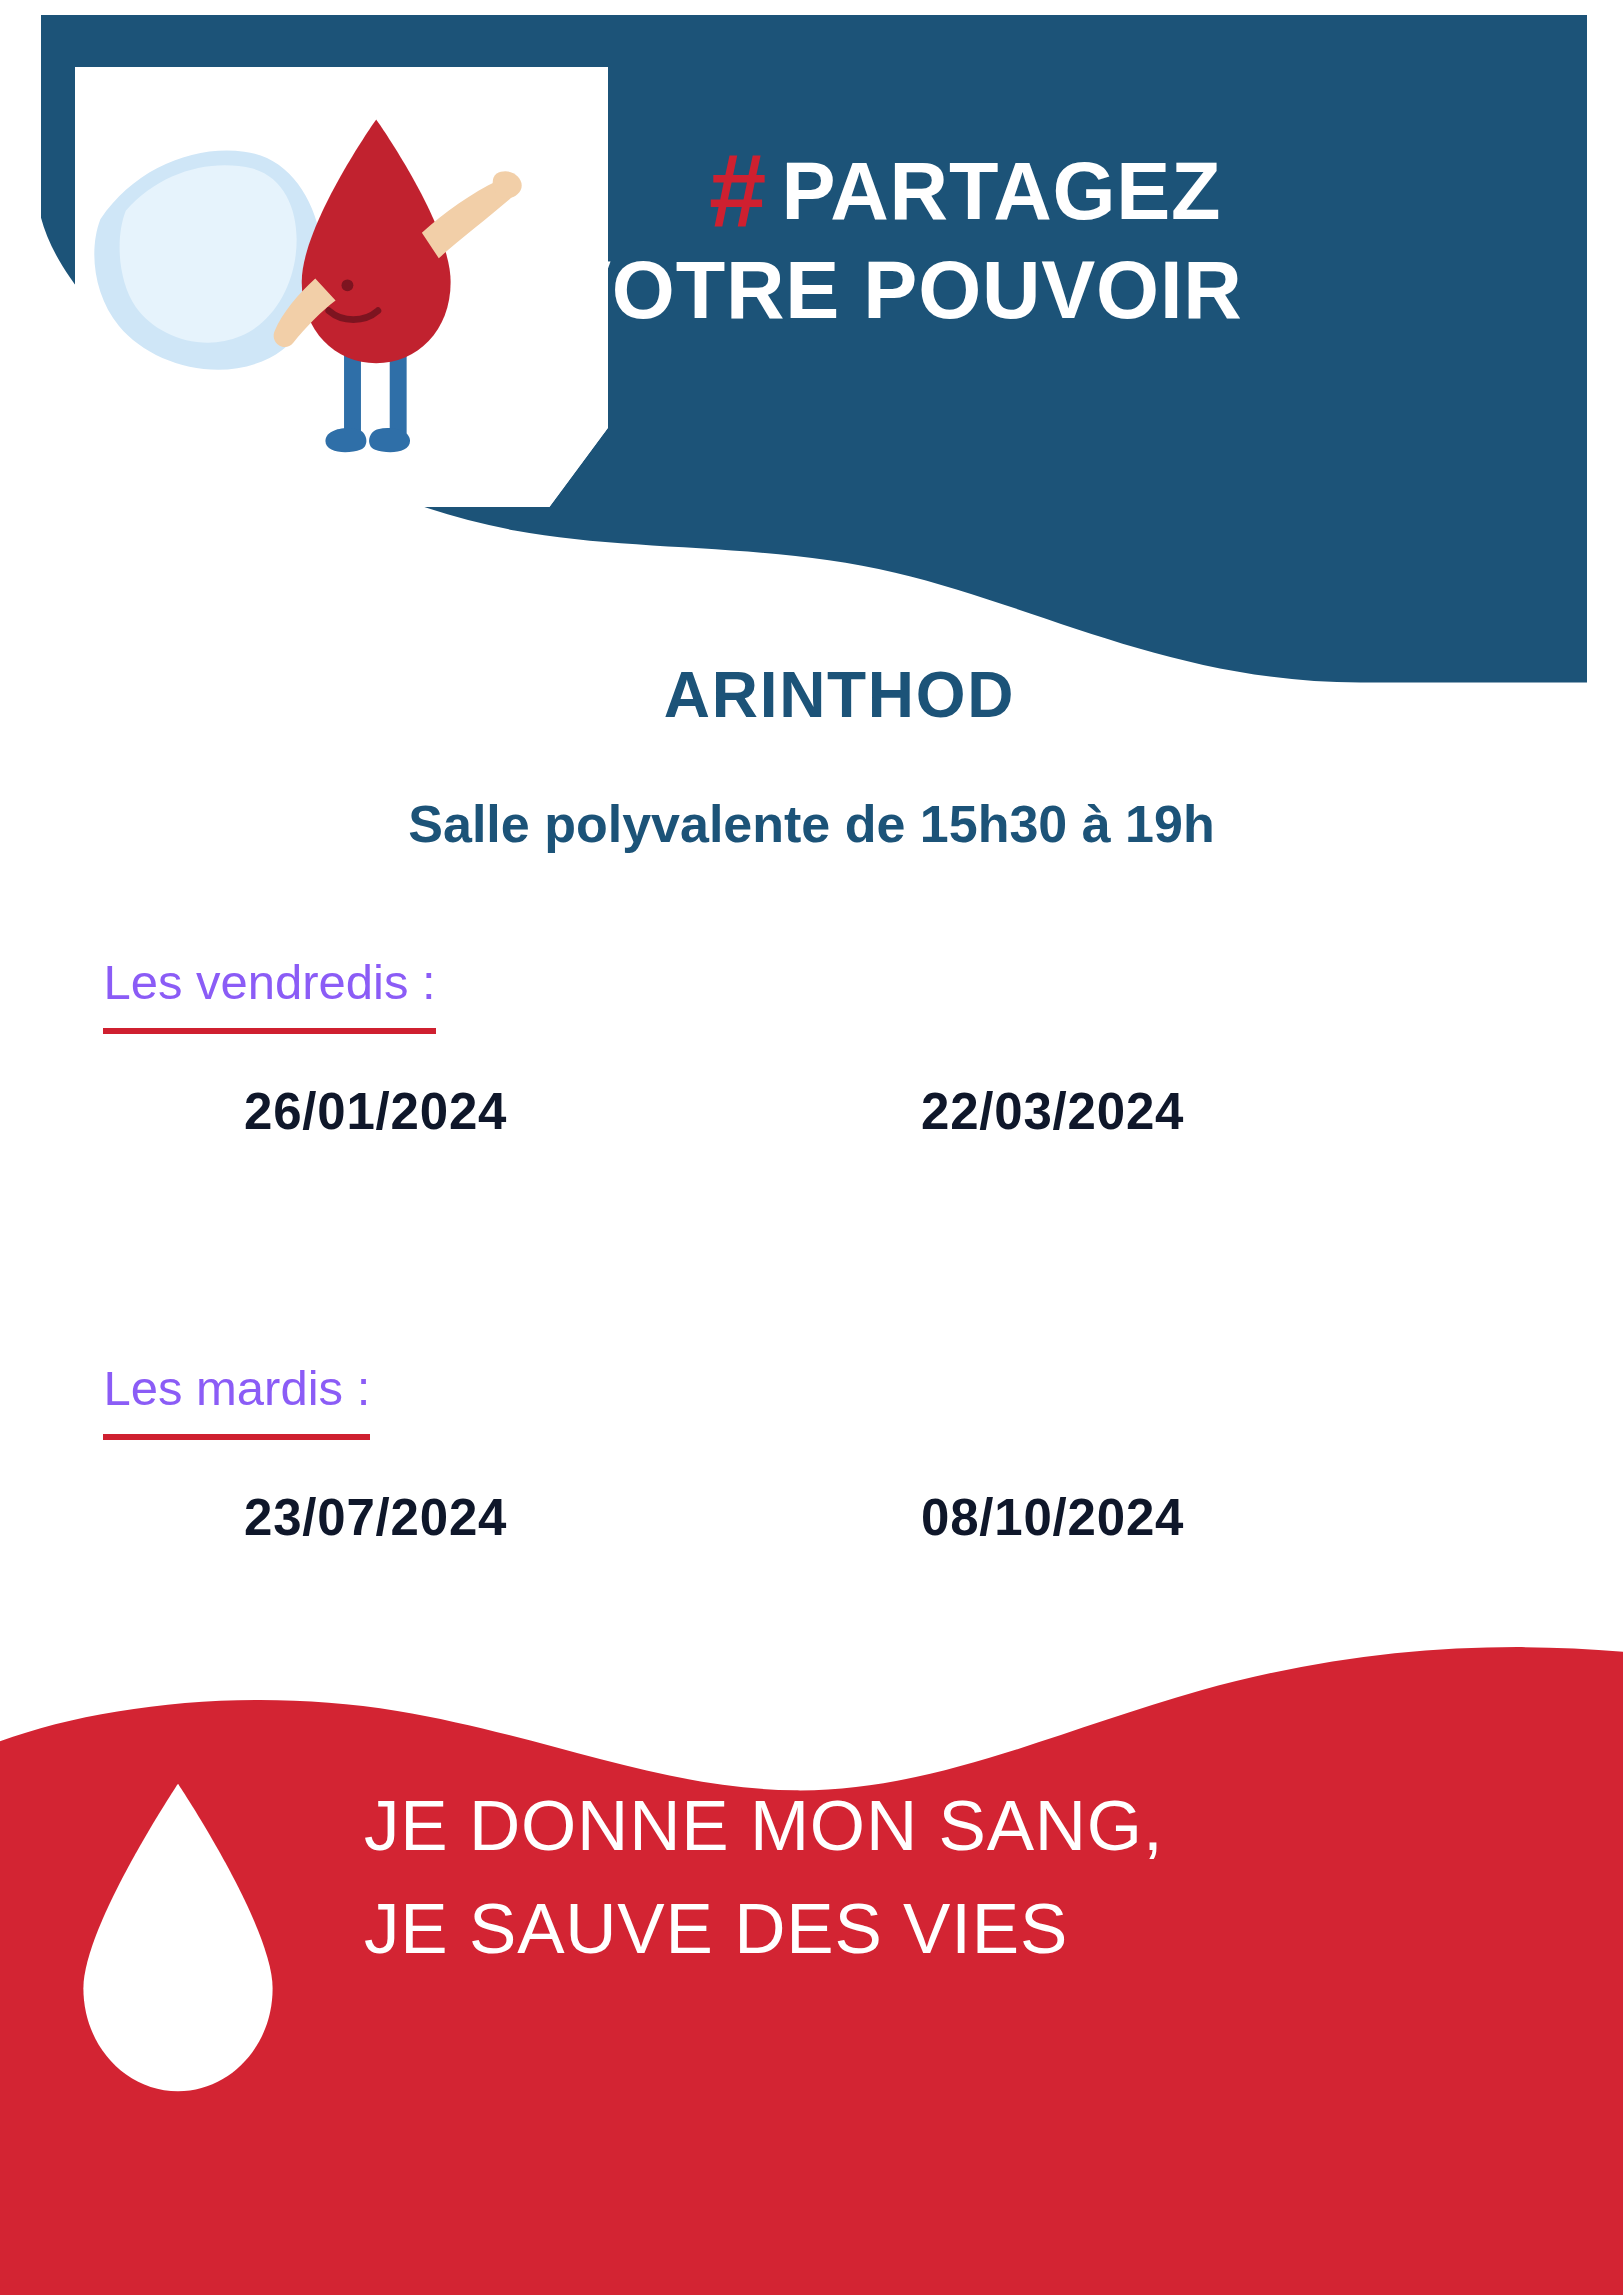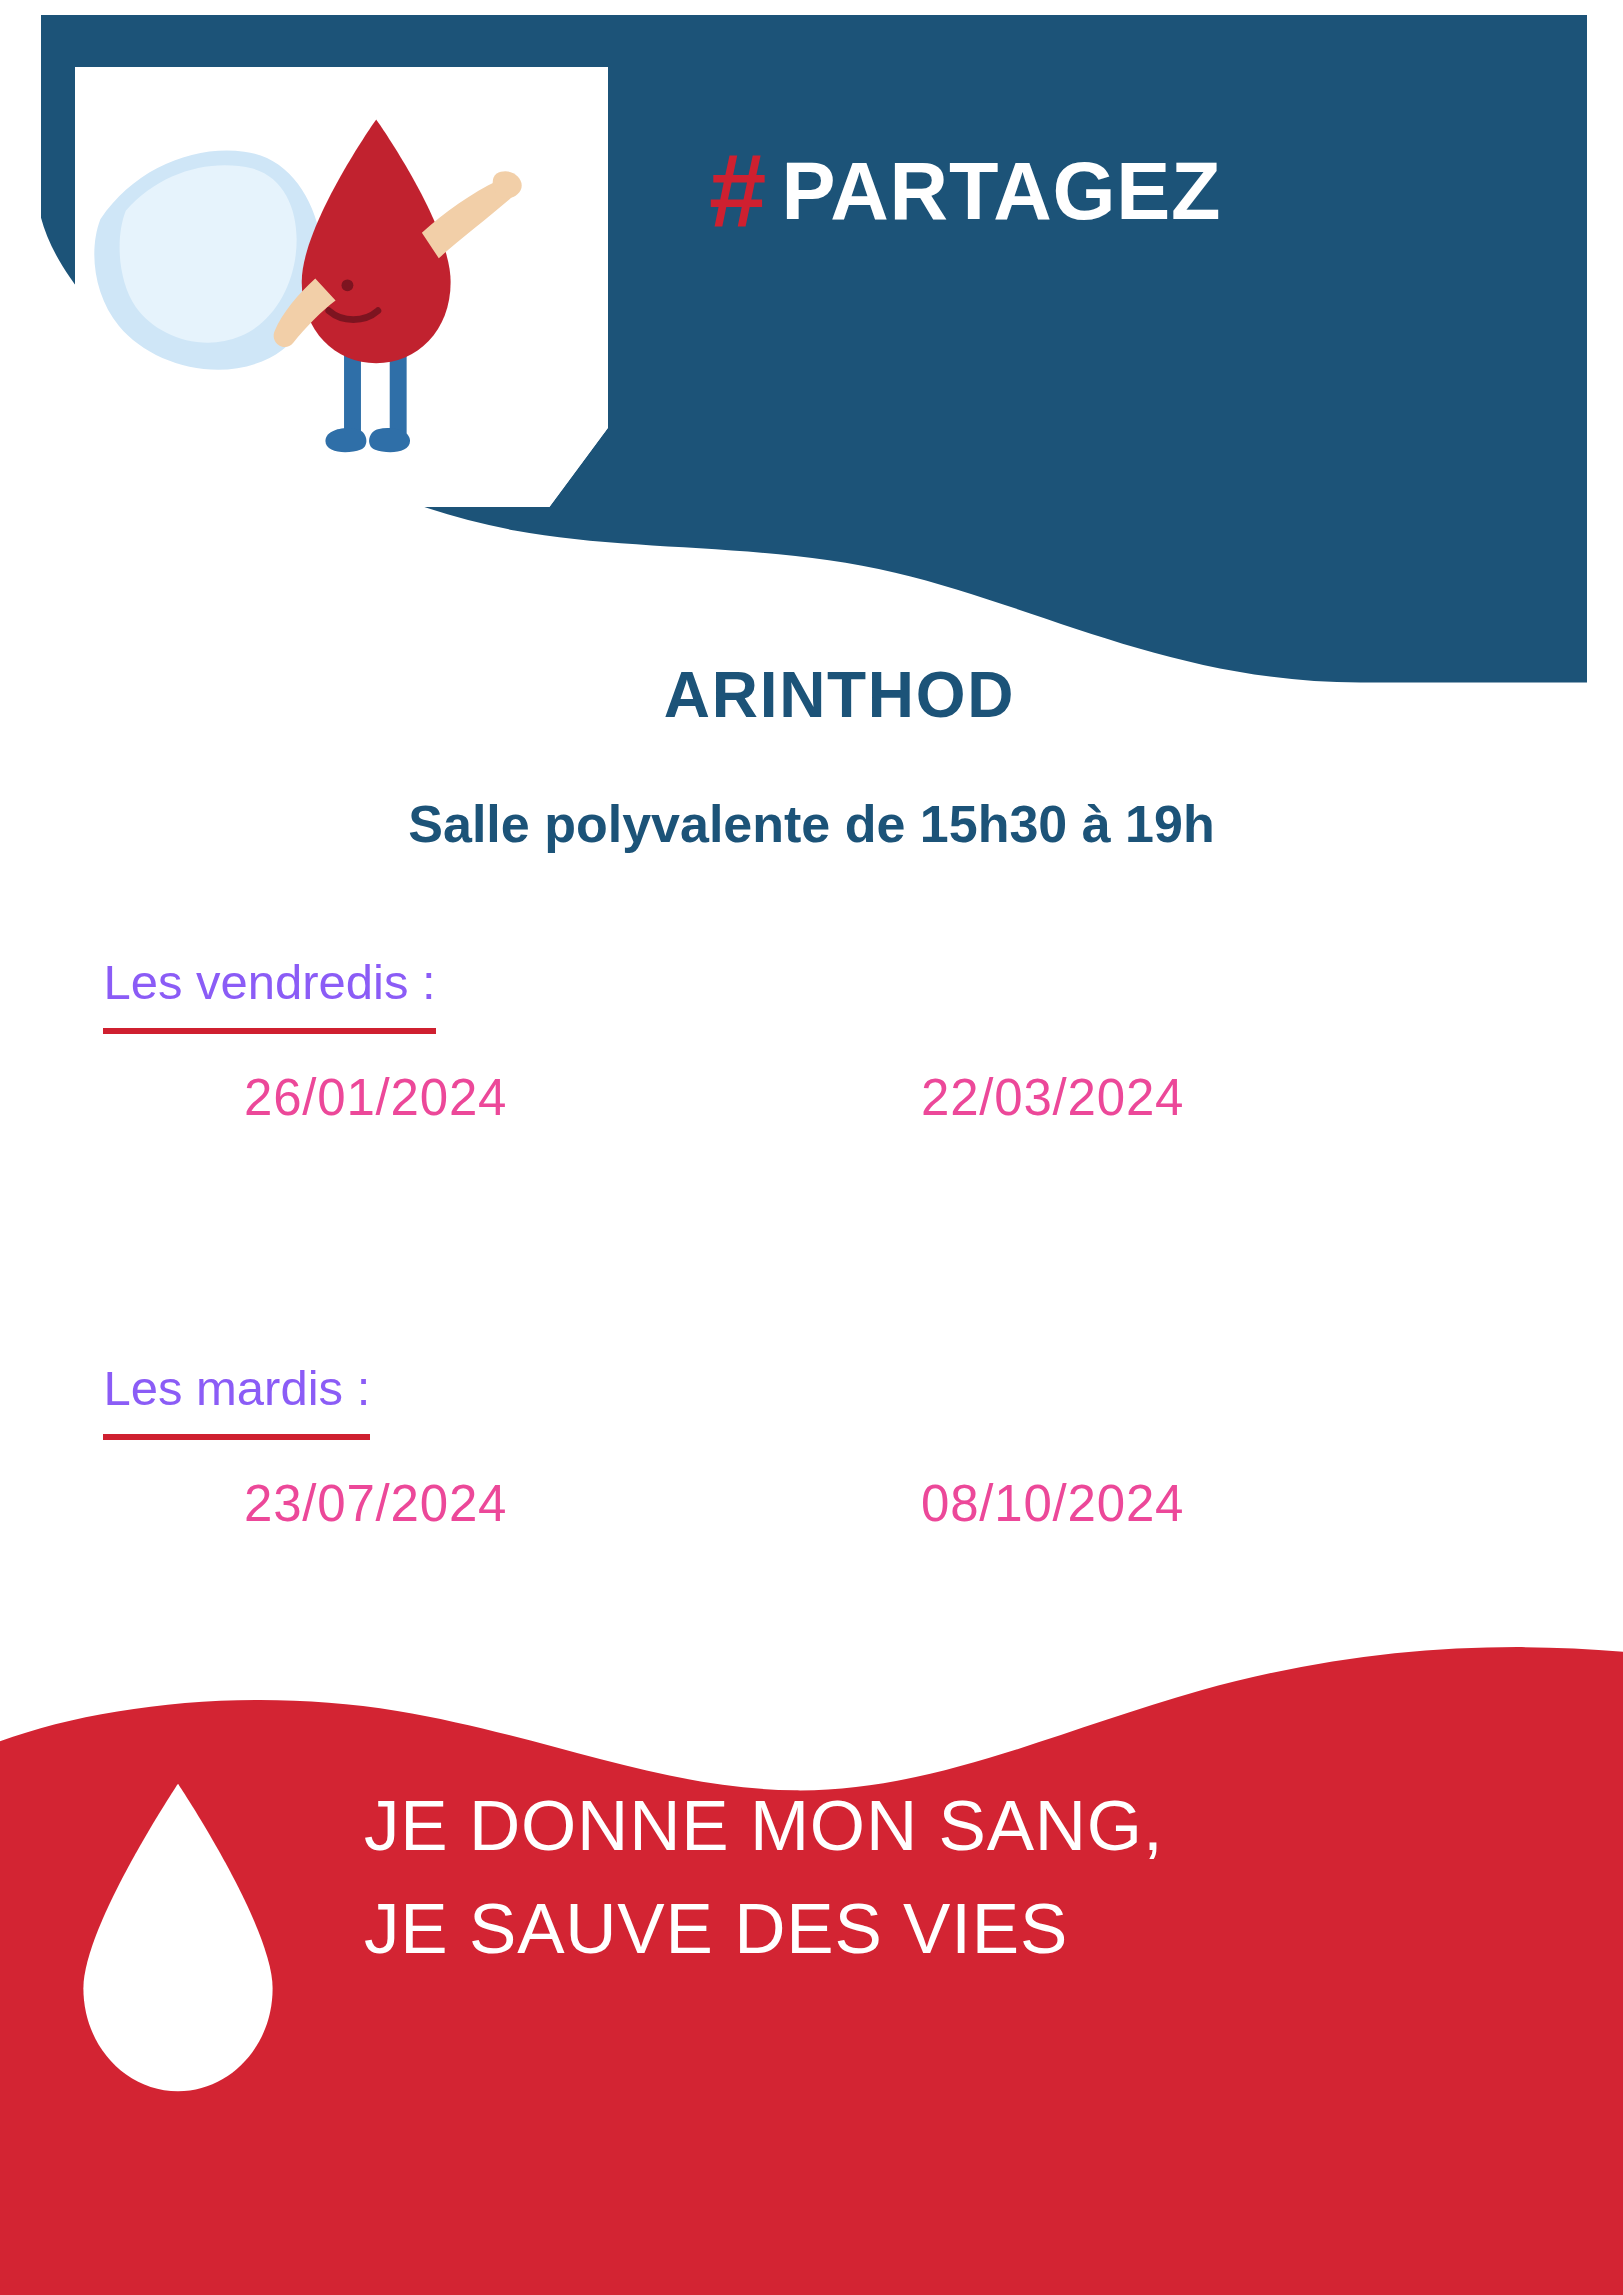--- a/index.html
+++ b/index.html
@@ -110,24 +110,24 @@
   .group-title {
     display: inline-block;
     color: #8b5cf6;
     font-weight: normal;
     font-size: 49px;
     border-bottom: 6px solid #cf2030;
     padding-bottom: 18px;
     margin-left: 3.4px;
   }
   .dates {
-    margin-top: 28px;
+    margin-top: 42px;
     margin-left: 144px;
-    color: #ec4899;
-    font-weight: normal;
+    color: #0f172a;
+    font-weight: bold;
     font-size: 51px;
     line-height: 1.42;
   }
   .date-row {
     display: flex;
     width: 1150px;
   }
   .date-cell {
     width: 440px;
     letter-spacing: 0.8px;
@@ -199,20 +199,21 @@
 
         <circle cx="322" cy="258" r="7" fill="#7d1420"></circle>
         <path d="M300 288 C316 302 342 302 358 288" stroke="#7d1420" stroke-width="8" fill="none" stroke-linecap="round"></path>
       </svg>
     </div>
 
     <div class="banner-title">
       <div class="title-line1">
         <span class="hash">#</span><span>PARTAGEZ</span>
       </div>
+      <div class="title-line2">VOTRE POUVOIR</div>
     </div>
   </div>
 
   <div class="city">ARINTHOD</div>
 
   <div class="venue">Salle polyvalente de 15h30 à 19h</div>
 
   <div class="group group-1">
     <div class="group-title">Les vendredis :</div>
     <div class="dates">

